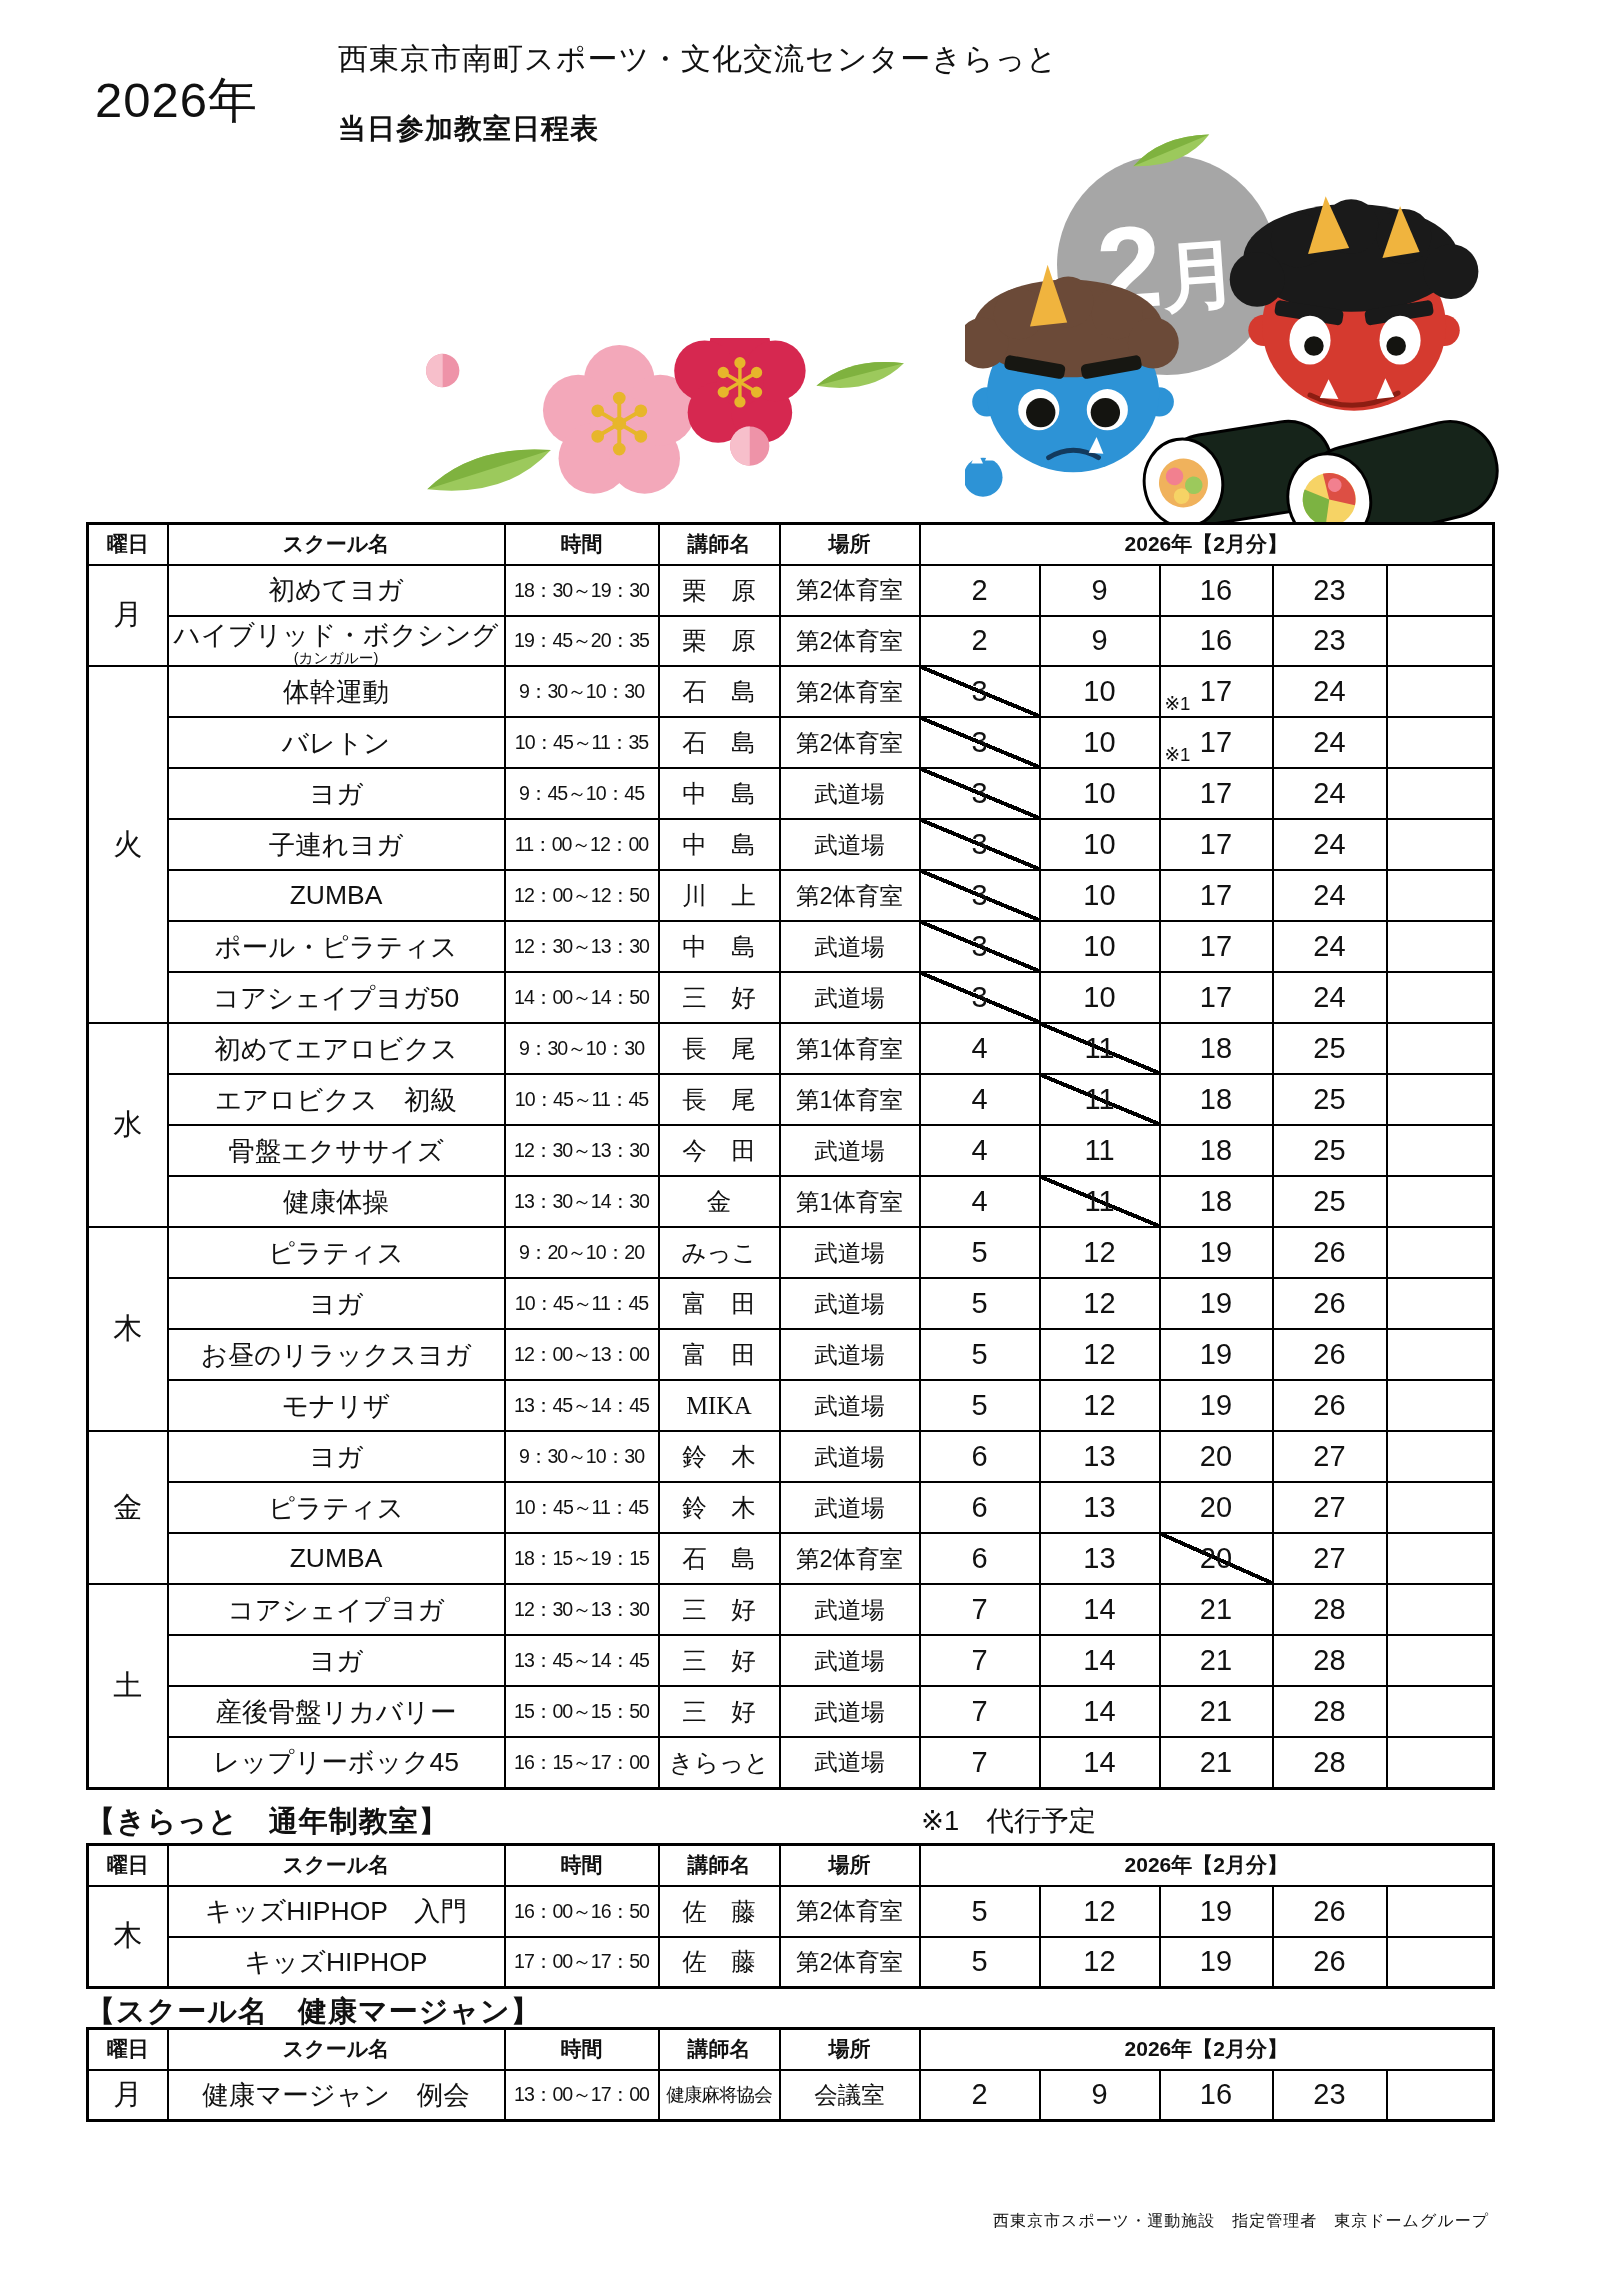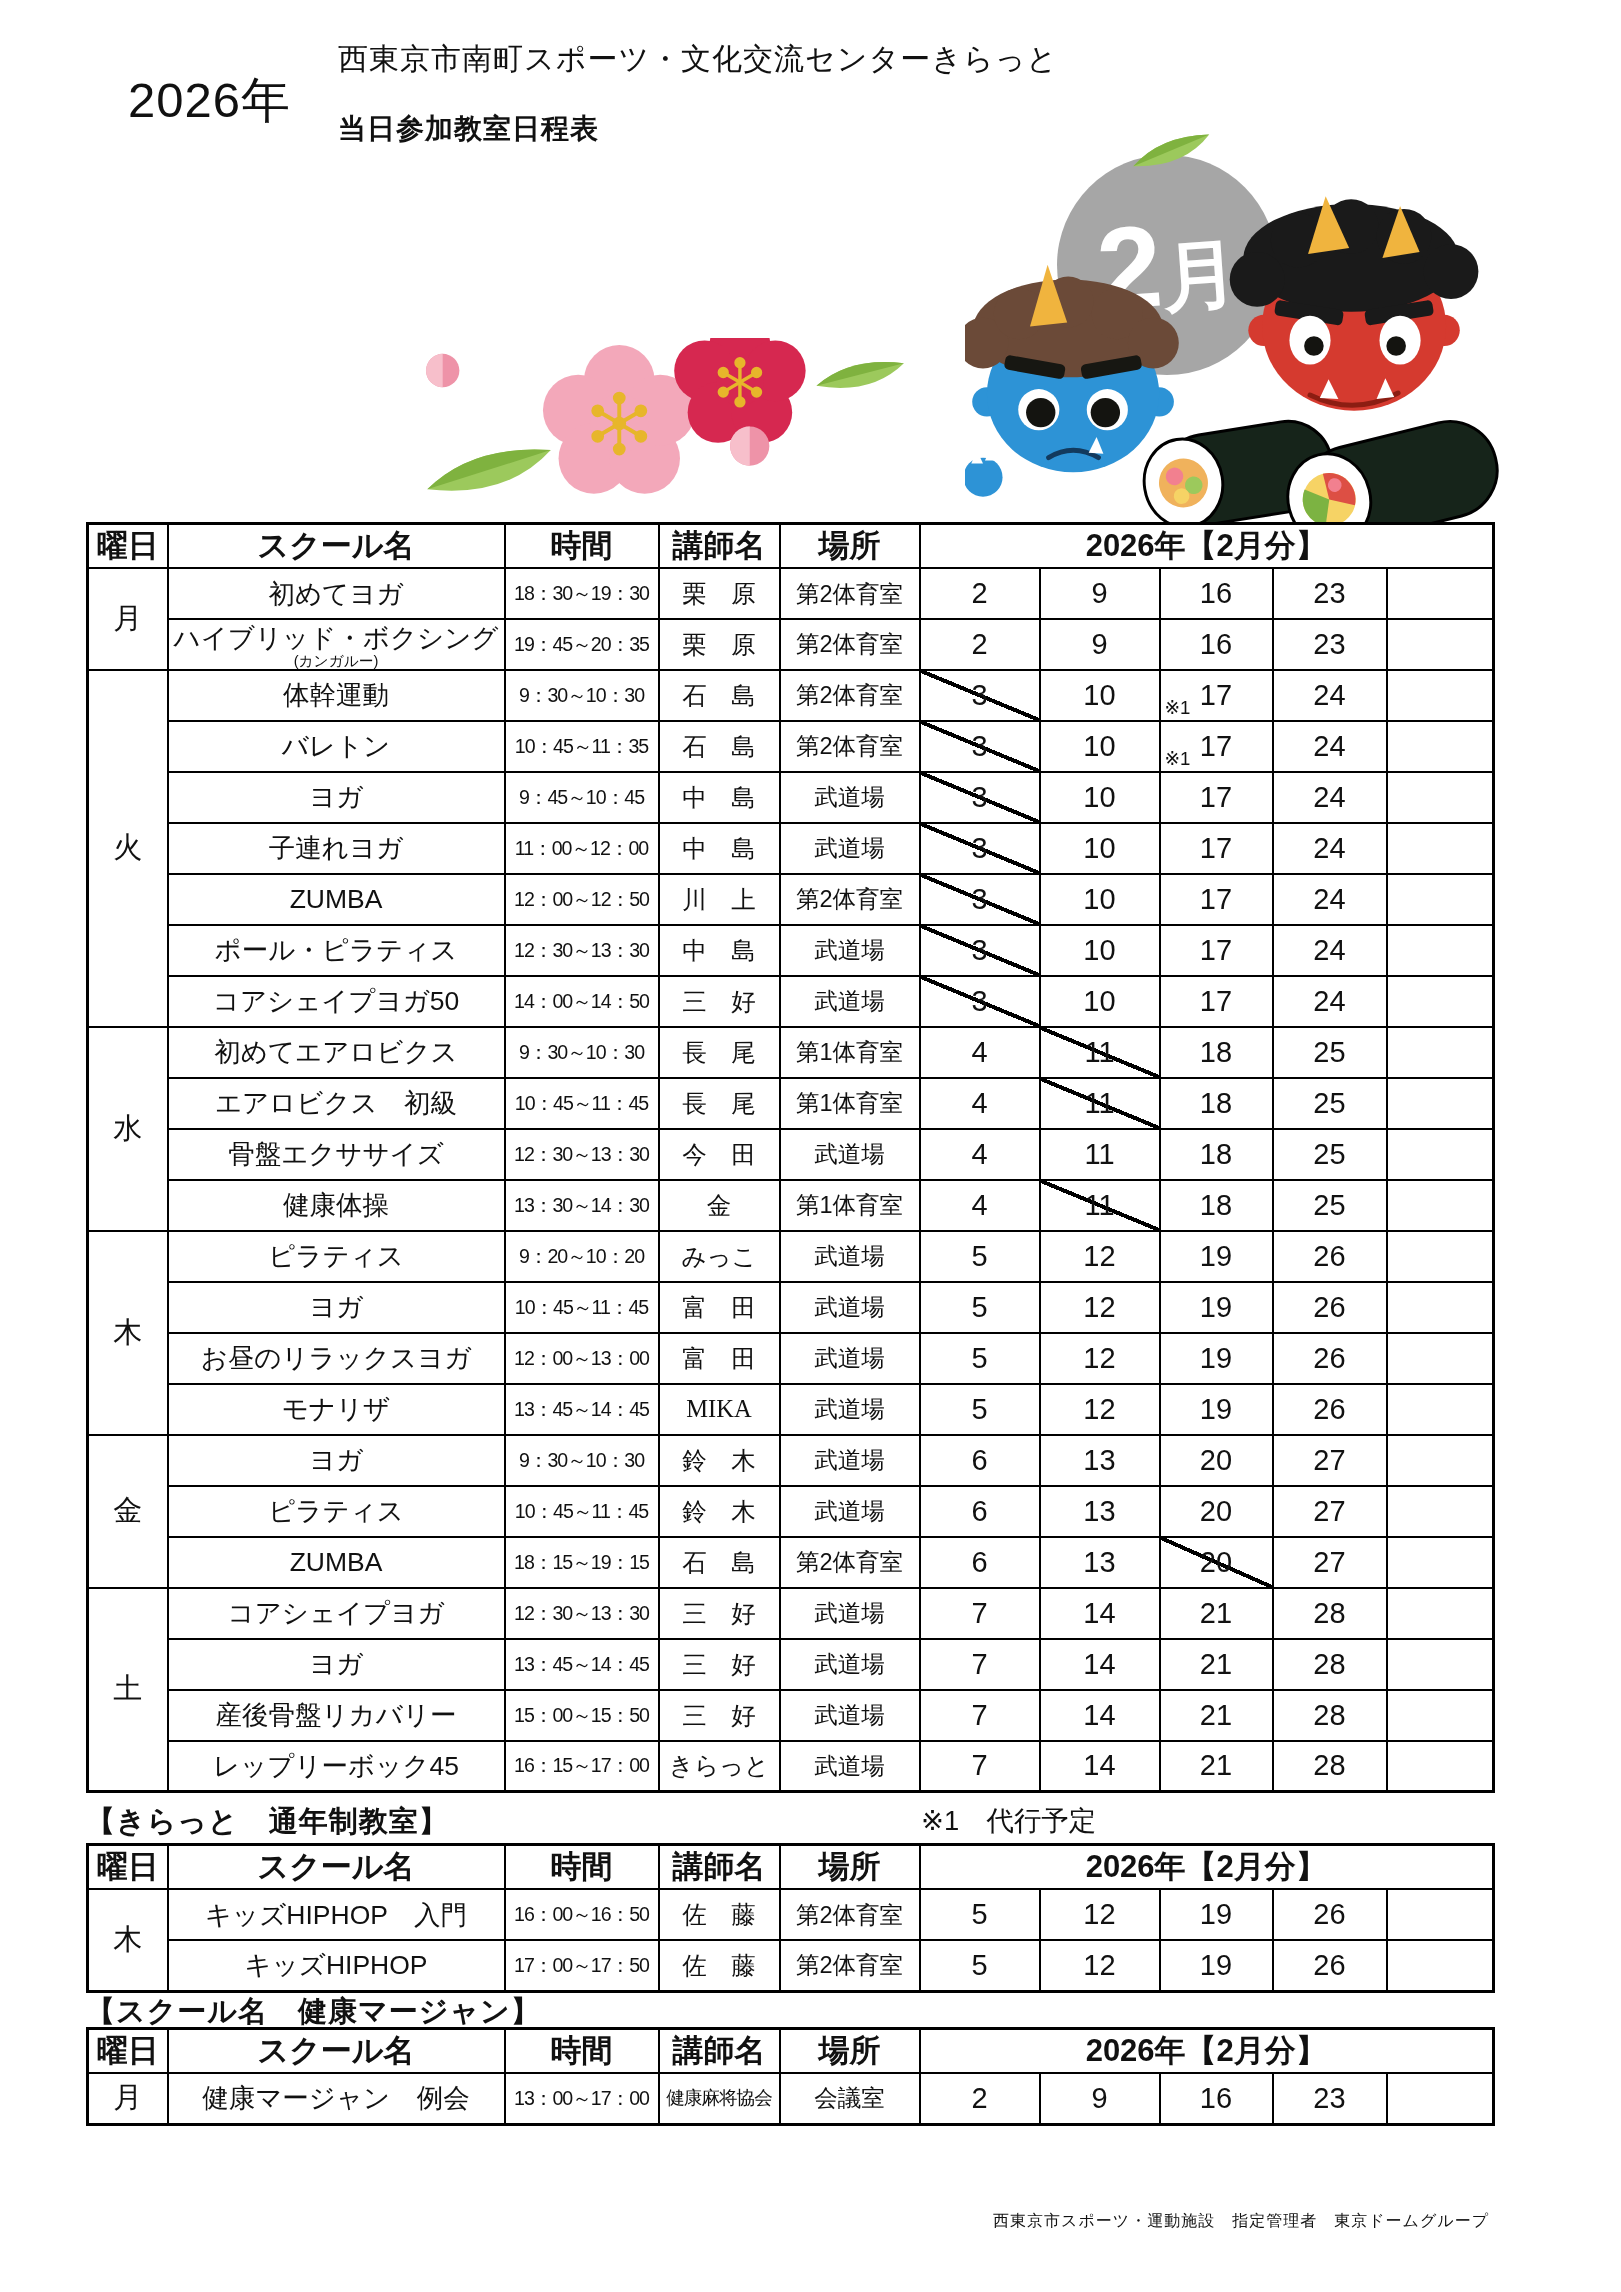--- a/index.html
+++ b/index.html
@@ -3,21 +3,21 @@
 <meta charset="utf-8">
 <style>
   html,body{margin:0;padding:0;}
   body{
     width:1621px;height:2293px;position:relative;background:#ffffff;
     font-family:"Liberation Sans","DejaVu Sans",sans-serif;color:#111;
     overflow:hidden;
   }
   .abs{position:absolute;}
   
-  .month-title{left:81px;top:69px;width:257px;text-align:center;z-index:2;}
+  .month-title{left:95px;top:69px;width:257px;z-index:2;}
   .month-title div{font-size:49px;line-height:63px;font-weight:500;letter-spacing:1px;}
   .main-title{left:338px;top:39px;font-size:30px;font-weight:normal;letter-spacing:1px;z-index:2;}
   .subtitle{left:338px;top:110px;font-size:28px;font-weight:bold;letter-spacing:1px;z-index:2;}
   
   .deco{z-index:1;}
   .badge{
     left:1057px;top:155px;width:220px;height:220px;border-radius:50%;
     background:#a6a6a6;display:flex;align-items:center;justify-content:center;z-index:0;
   }
   .badge-inner{display:flex;align-items:center;transform:rotate(-4deg);color:#fff;font-weight:bold;}
@@ -30,21 +30,21 @@
   .note-label{left:921px;top:1803px;font-size:27.4px;z-index:2;}
   .footer{right:132px;top:2211px;font-size:16px;letter-spacing:1px;z-index:2;}
   
   .thost{left:86px;z-index:2;}
   .t1{top:522px;}
   .t2{top:1843px;}
   .t3{top:2027px;}
   table.sched{border-collapse:collapse;table-layout:fixed;border:3.9px solid #000;background:#fff;}
   table.sched th,table.sched td{border:2px solid #000;padding:0;text-align:center;vertical-align:middle;overflow:hidden;}
   table.sched thead tr{height:41px;}
-  table.sched thead th{font-size:31px;font-weight:600;border-bottom:2.9px solid #000;}
+  table.sched thead th{font-size:21px;font-weight:600;border-bottom:2.9px solid #000;}
   table.sched thead th:first-child{border-right:2.9px solid #000;}
   table.sched tbody tr{height:51px;}
   table.sched tbody tr.tall{height:49px;}
   table.sched tbody tr.group-start td{border-top:2.9px solid #000;}
   td.day{font-size:29px;border-right:2.9px solid #000 !important;}
   td.school{text-align:left;padding-left:9.8px;font-size:26.5px;}
   td.school .sub{font-size:14.7px;line-height:14.7px;margin-top:-2px;}
   td.time{font-size:19.6px;letter-spacing:-1px;}
   td.instr{font-size:24.5px;font-family:Liberation Serif, serif;}
   td.instr.small{font-size:18.6px;letter-spacing:-1px;}

